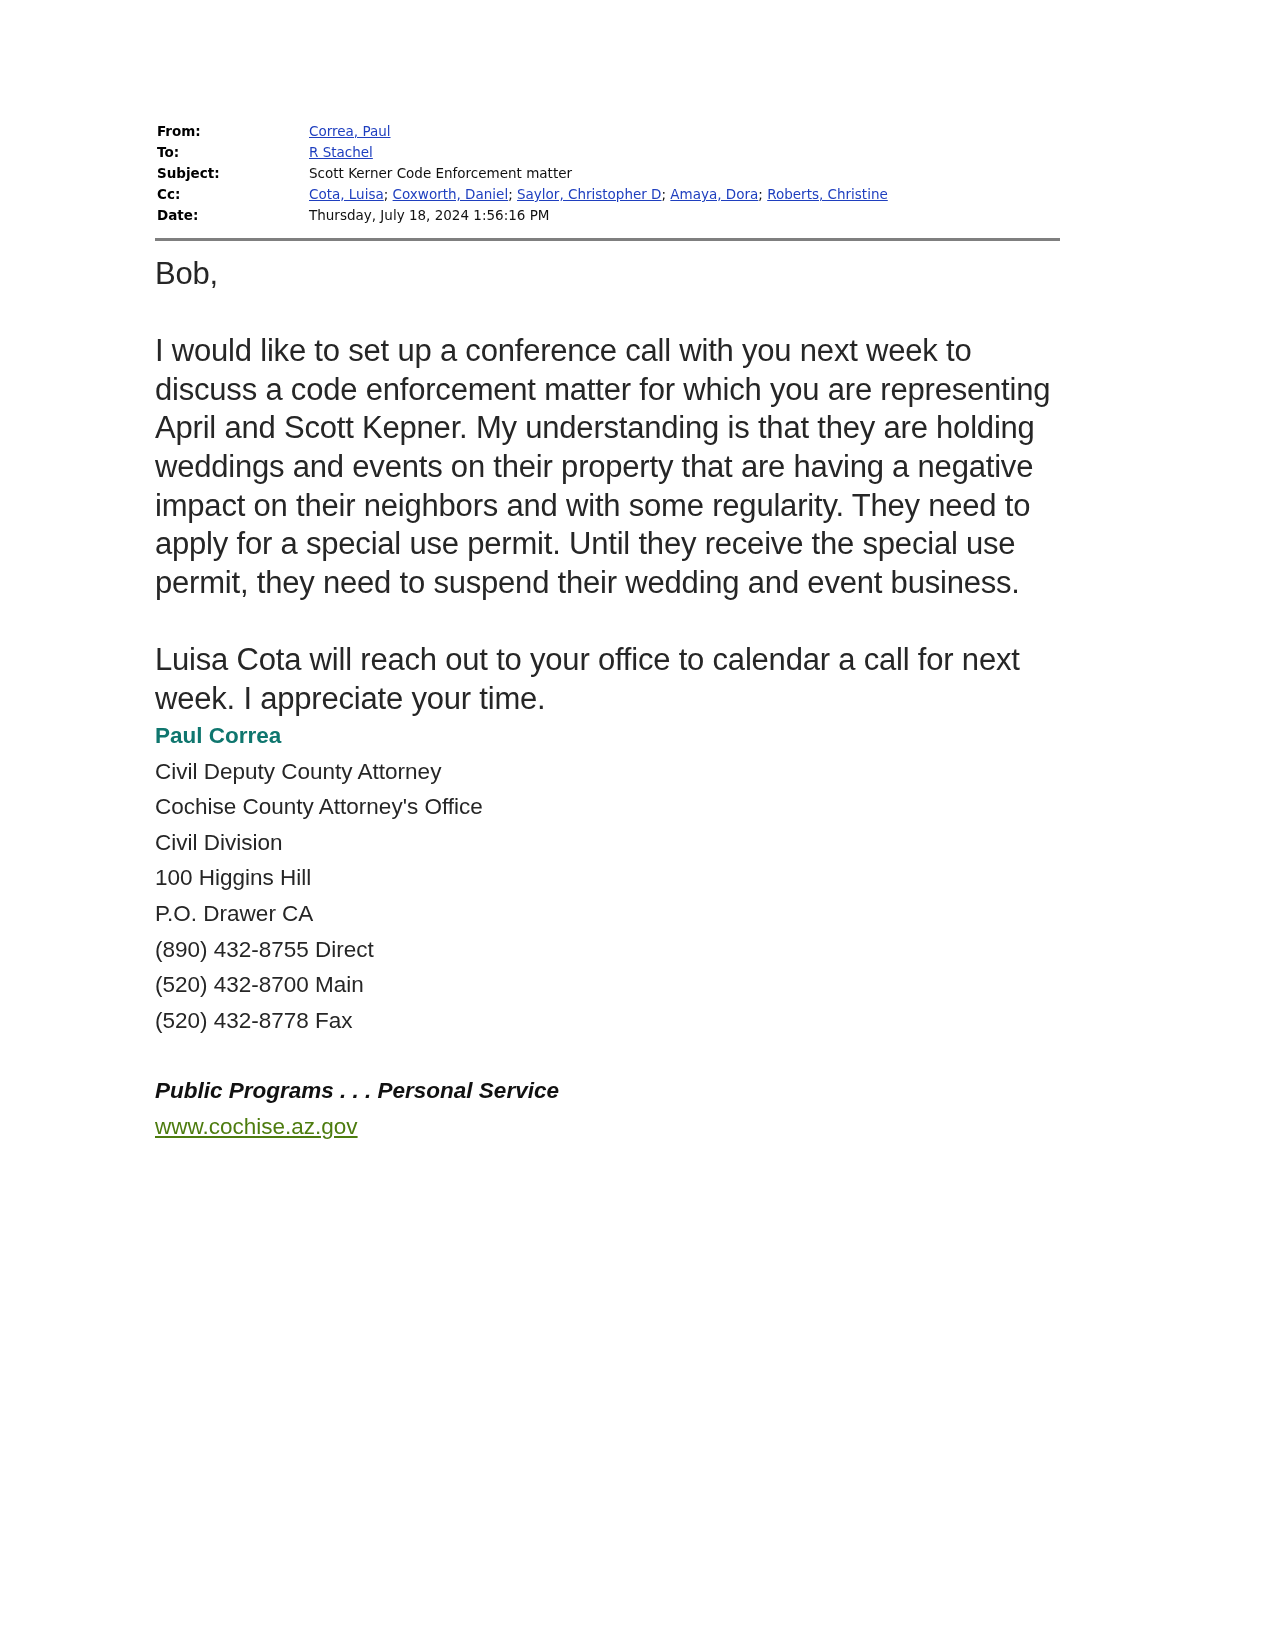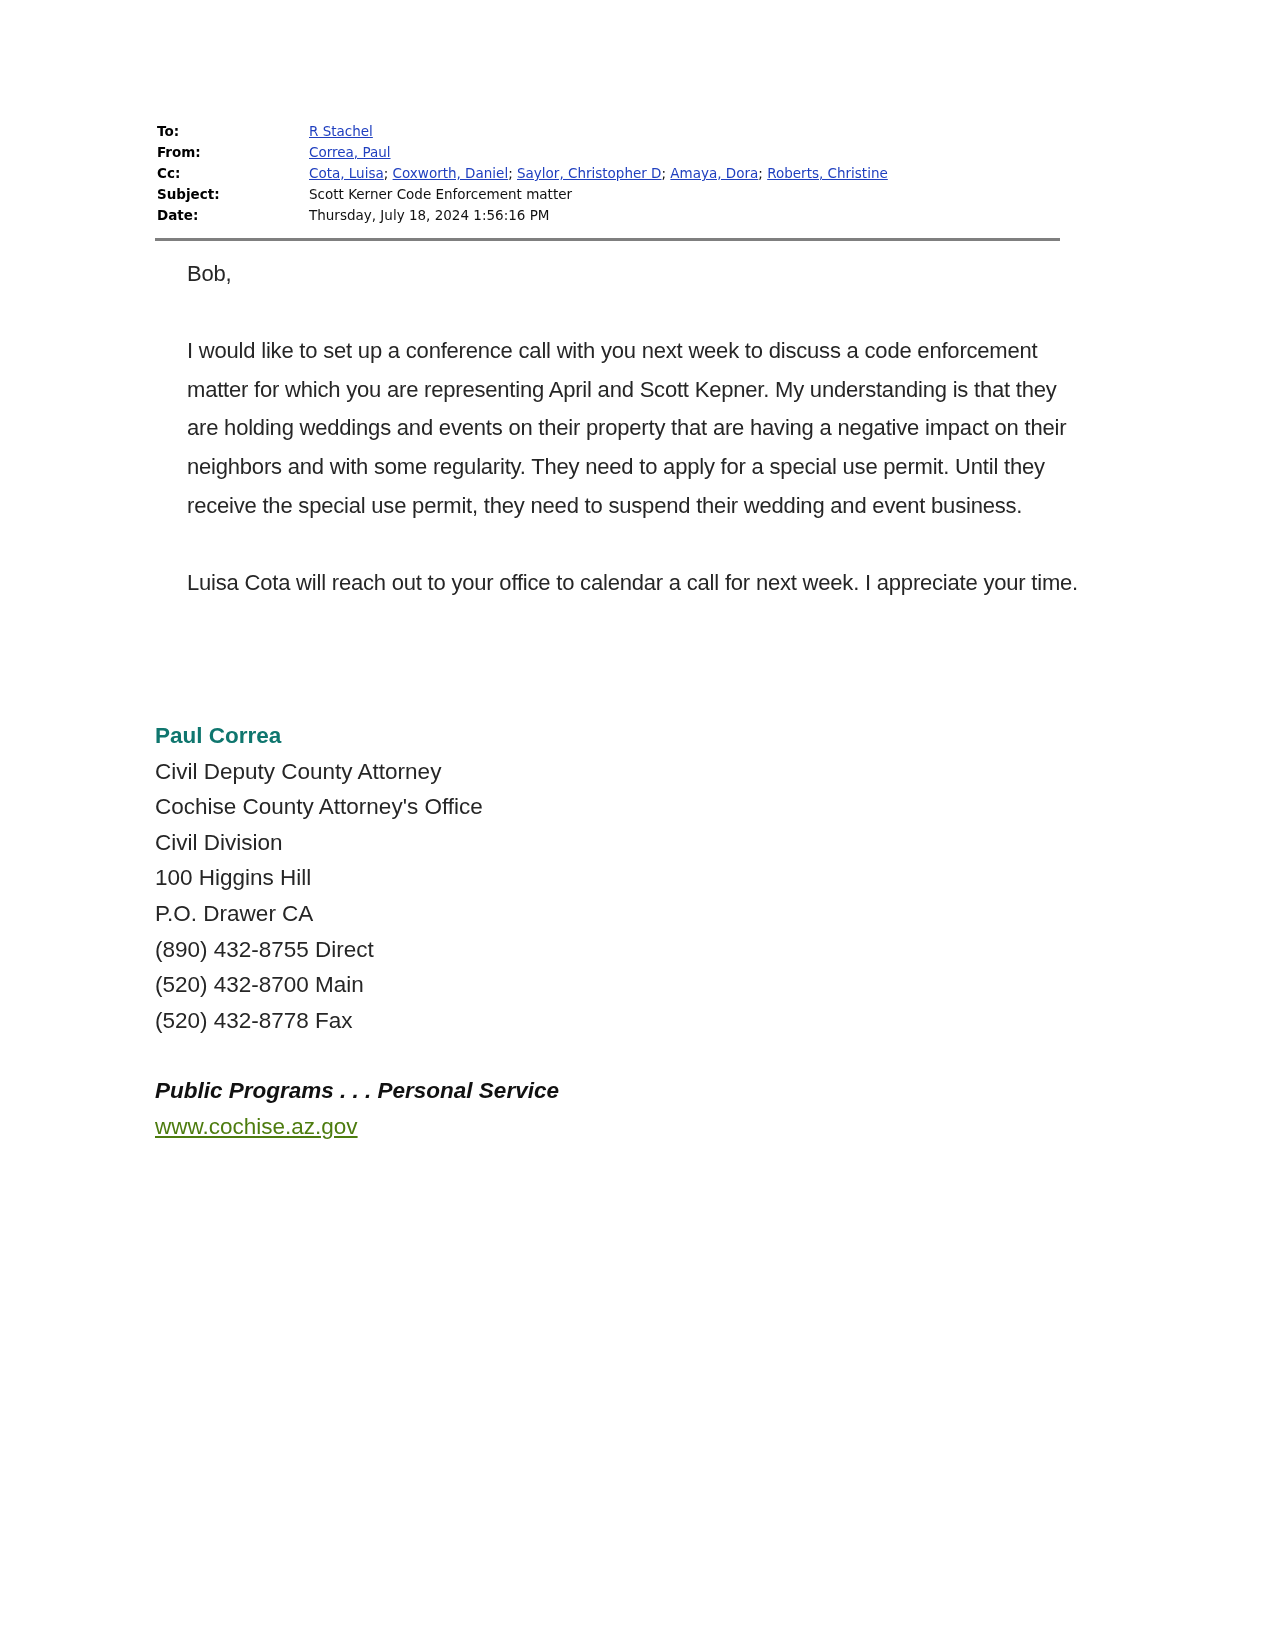--- a/index.html
+++ b/index.html
@@ -4,48 +4,48 @@
 <style>
   html, body { margin: 0; padding: 0; background: #ffffff; }
   body { width: 1265px; height: 1638px; position: relative; overflow: hidden; color: #1a1a1a; }
   .header { position: absolute; left: 157px; top: 121px; width: 903px; font-family: "DejaVu Sans", sans-serif; font-size: 13.5px; }
   .hrow { display: flex; height: 21px; line-height: 21px; }
   .hlabel { width: 152px; font-weight: bold; color: #000; }
   .hval { color: #111; white-space: nowrap; }
   .hval a, .link { color: #1f3fbf; text-decoration: underline; }
   .sep { color: #111; }
   .divider { position: absolute; left: 155px; top: 238px; width: 905px; height: 3px; background: #7f7f7f; }
-  .body { position: absolute; left: 155px; top: 255px; width: 905px; font-family: "Liberation Sans", sans-serif; font-size: 22px; line-height: 38.6px; color: #262626; font-weight: 300; letter-spacing: -0.2px; margin-left: 32px; }
+  .body { position: absolute; left: 155px; top: 255px; width: 905px; font-family: "Liberation Sans", sans-serif; font-size: 31px; line-height: 38.6px; color: #262626; font-weight: 300; letter-spacing: -0.2px; }
   .para { margin: 0 0 38.6px 0; }
   .sig { position: absolute; left: 155px; top: 718px; font-family: "Liberation Sans", sans-serif; font-size: 22.5px; line-height: 35.6px; color: #262626; }
   .sig-name { font-weight: bold; color: #0f766e; }
   .tagline { margin-top: 35px; font-weight: bold; font-style: italic; color: #111; }
   .link { color: #4d7c0f; }
 </style>
 </head>
 <body>
 
 <div class="header">
   <div class="hrow">
+    <span class="hlabel">From:</span>
+    <span class="hval"><a>Correa, Paul</a></span>
+  </div>
+  <div class="hrow">
     <span class="hlabel">To:</span>
     <span class="hval"><a>R Stachel</a></span>
   </div>
   <div class="hrow">
-    <span class="hlabel">From:</span>
-    <span class="hval"><a>Correa, Paul</a></span>
+    <span class="hlabel">Subject:</span>
+    <span class="hval">Scott Kerner Code Enforcement matter</span>
   </div>
   <div class="hrow">
     <span class="hlabel">Cc:</span>
     <span class="hval">
       <a>Cota, Luisa</a><span class="sep">; </span><a>Coxworth, Daniel</a><span class="sep">; </span><a>Saylor, Christopher D</a><span class="sep">; </span><a>Amaya, Dora</a><span class="sep">; </span><a>Roberts, Christine</a>
     </span>
-  </div>
-  <div class="hrow">
-    <span class="hlabel">Subject:</span>
-    <span class="hval">Scott Kerner Code Enforcement matter</span>
   </div>
   <div class="hrow">
     <span class="hlabel">Date:</span>
     <span class="hval">Thursday, July 18, 2024 1:56:16 PM</span>
   </div>
 </div>
 
 <div class="divider"></div>
 
 <div class="body">

